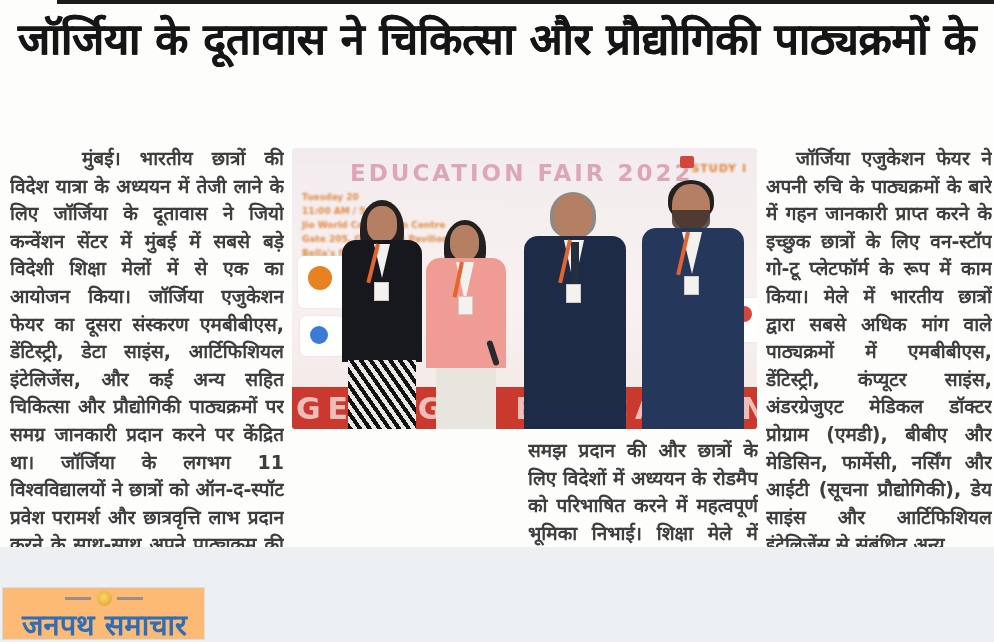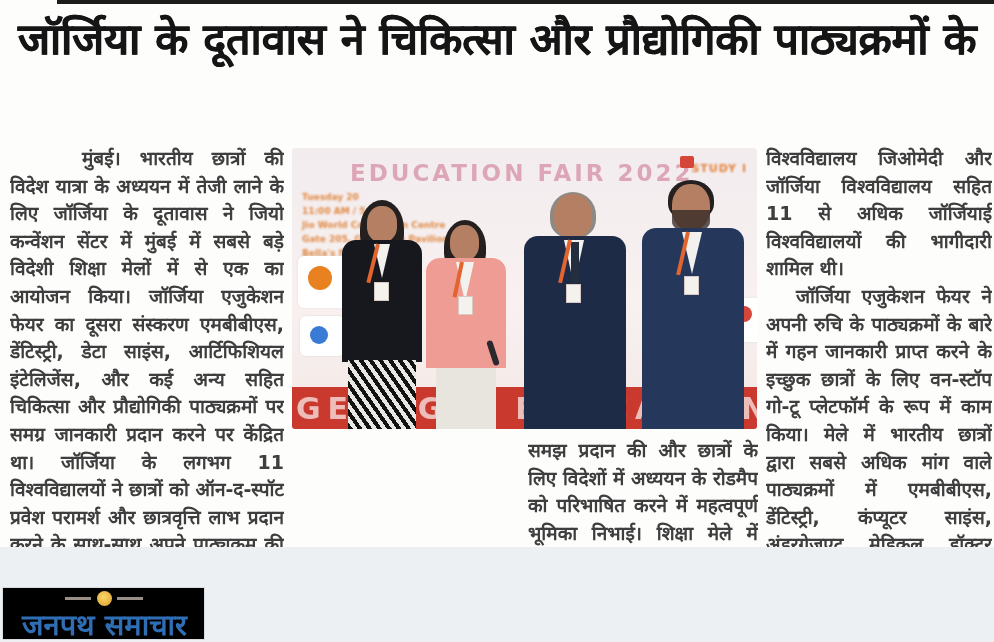--- a/index.html
+++ b/index.html
@@ -95,21 +95,21 @@
   .p4 .head{left:32px;top:4px;width:38px;height:46px;}
   .p4 .beard{position:absolute;left:32px;top:30px;width:38px;height:22px;background:#2e2420;
     border-radius:0 0 45% 45%;opacity:.75;}
   .p4 .torso{left:2px;top:48px;width:102px;height:201px;background:#25385c;}
   .p4 .shirt{left:42px;top:52px;width:20px;height:42px;clip-path:polygon(0 0,100% 0,50% 100%);}
   .p4 .lanyard{left:46px;top:52px;height:44px;transform:rotate(13deg);}
   .p4 .badge{left:44px;top:96px;}
 
   
   .footer-strip{position:absolute;left:0;top:547px;width:994px;height:95px;background:#edf0f2;}
-  .logo-box{position:absolute;left:2px;top:587px;width:203px;height:53px;background:#000000;
+  .logo-box{position:absolute;left:2px;top:587px;width:203px;height:53px;background:#fdba74;
     border:1px solid #d9dde1;box-sizing:border-box;}
   .logo-emblem{position:absolute;left:94px;top:3px;width:15px;height:15px;border-radius:50%;
     background:radial-gradient(circle at 45% 40%,#f7d867,#e09a2d);}
   .logo-tick{position:absolute;top:9px;width:26px;height:3px;background:#9a8f86;filter:blur(.6px);}
   .logo-text{position:absolute;left:0;top:16px;width:203px;text-align:center;font-size:29px;
     font-weight:800;color:#2f6db5;letter-spacing:0;}
 </style>
 </head>
 <body>
 
@@ -192,21 +192,20 @@
       <div class="badge"></div>
     </div>
   </div>
 
 
   <div class="col col-midright">
     <p>समझ प्रदान की और छात्रों के लिए विदेशों में अध्ययन के रोडमैप को परिभाषित करने में महत्वपूर्ण भूमिका निभाई। शिक्षा मेले में अल्टे विश्वविद्यालय, काकेशस अंतर्राष्ट्रीय</p>
   </div>
 
   <div class="col col-right">
-    <p>विश्वविद्यालय जिओमेदी और जॉर्जिया विश्वविद्यालय सहित 11 से अधिक जॉर्जियाई विश्वविद्यालयों की भागीदारी शामिल थी।</p>
     <p class="indent">जॉर्जिया एजुकेशन फेयर ने अपनी रुचि के पाठ्यक्रमों के बारे में गहन जानकारी प्राप्त करने के इच्छुक छात्रों के लिए वन-स्टॉप गो-टू प्लेटफॉर्म के रूप में काम किया। मेले में भारतीय छात्रों द्वारा सबसे अधिक मांग वाले पाठ्यक्रमों में एमबीबीएस, डेंटिस्ट्री, कंप्यूटर साइंस, अंडरग्रेजुएट मेडिकल डॉक्टर प्रोग्राम (एमडी), बीबीए और मेडिसिन, फार्मेसी, नर्सिंग और आईटी (सूचना प्रौद्योगिकी), डेय साइंस और आर्टिफिशियल इंटेलिजेंस से संबंधित अन्य</p>
   </div>
 
   <div class="footer-strip"></div>
 
   <div class="logo-box">
     <div class="logo-tick" style="left:62px;"></div>
     <div class="logo-emblem"></div>
     <div class="logo-tick" style="left:114px;"></div>
     <div class="logo-text">जनपथ समाचार</div>

